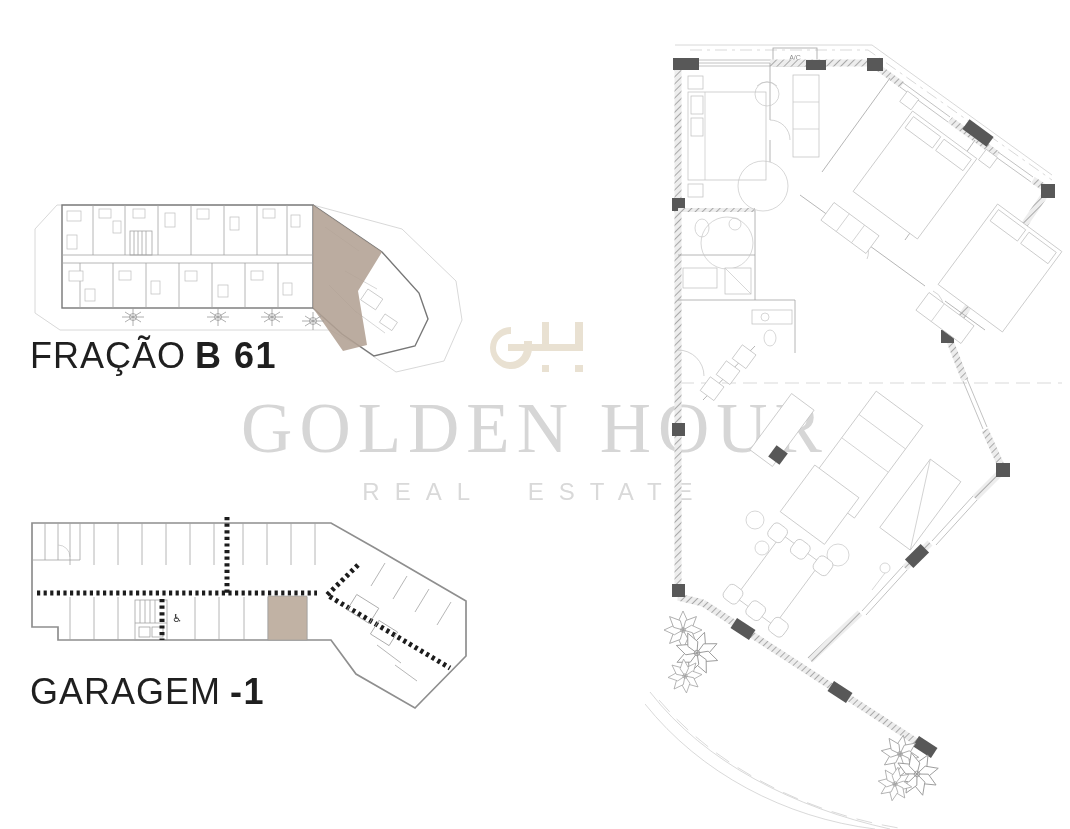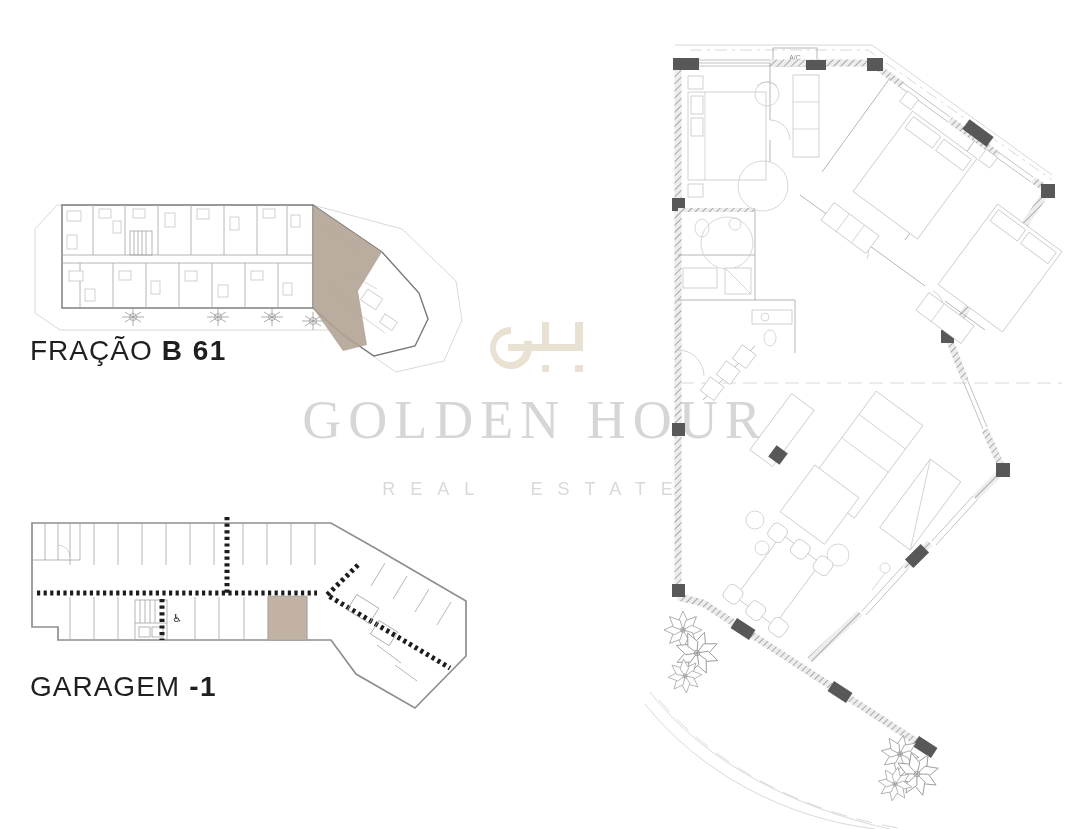--- a/index.html
+++ b/index.html
@@ -1,27 +1,27 @@
 <!DOCTYPE html>
 <html><head>
 <meta charset="utf-8">
 <style>
   html,body{margin:0;padding:0;}
   body{width:1070px;height:829px;position:relative;background:#ffffff;overflow:hidden;
        font-family:"Liberation Sans",sans-serif;}
   .abs{position:absolute;}
   
   .wm-center{left:50%;transform:translateX(-50%);text-align:center;white-space:nowrap;}
-  .wm-brand{top:393px;font-family:"Liberation Serif",serif;font-size:54px;font-weight:400;
+  .wm-brand{top:393px;font-family:"Liberation Serif",serif;font-size:71px;font-weight:400;
             letter-spacing:7px;color:#d6d6d6;line-height:1;}
-  .wm-tagline{top:480px;font-size:18px;font-weight:400;letter-spacing:15px;word-spacing:22px;
+  .wm-tagline{top:480px;font-size:24px;font-weight:400;letter-spacing:15px;word-spacing:22px;
               color:#d9d9d9;line-height:1;}
   .wm-monogram{top:320px;}
   
-  .plan-label{font-size:28px;letter-spacing:1px;color:#1f1f1f;font-weight:400;line-height:1.1;}
+  .plan-label{font-size:36px;letter-spacing:1px;color:#1f1f1f;font-weight:400;line-height:1.1;}
   .plan-label b{font-weight:700;margin-left:9px;letter-spacing:1.5px;}
   
   .wallT{stroke:#777;stroke-width:1.4;fill:none;}
   .wallG{stroke:#8f8f8f;stroke-width:1.7;fill:#fff;}
   .part{stroke:#a3a3a3;stroke-width:.8;fill:none;}
   .furn{stroke:#bdbdbd;stroke-width:.7;fill:#fff;}
   .furn2{stroke:#c6c6c6;stroke-width:.7;fill:none;}
   .thin{stroke:#c9c9c9;stroke-width:.7;fill:none;}
   .outer{stroke:#d4d4d4;stroke-width:.9;fill:none;}
   .lane{stroke:#1c1c1c;stroke-width:5;fill:none;stroke-dasharray:3.2 3.4;}

